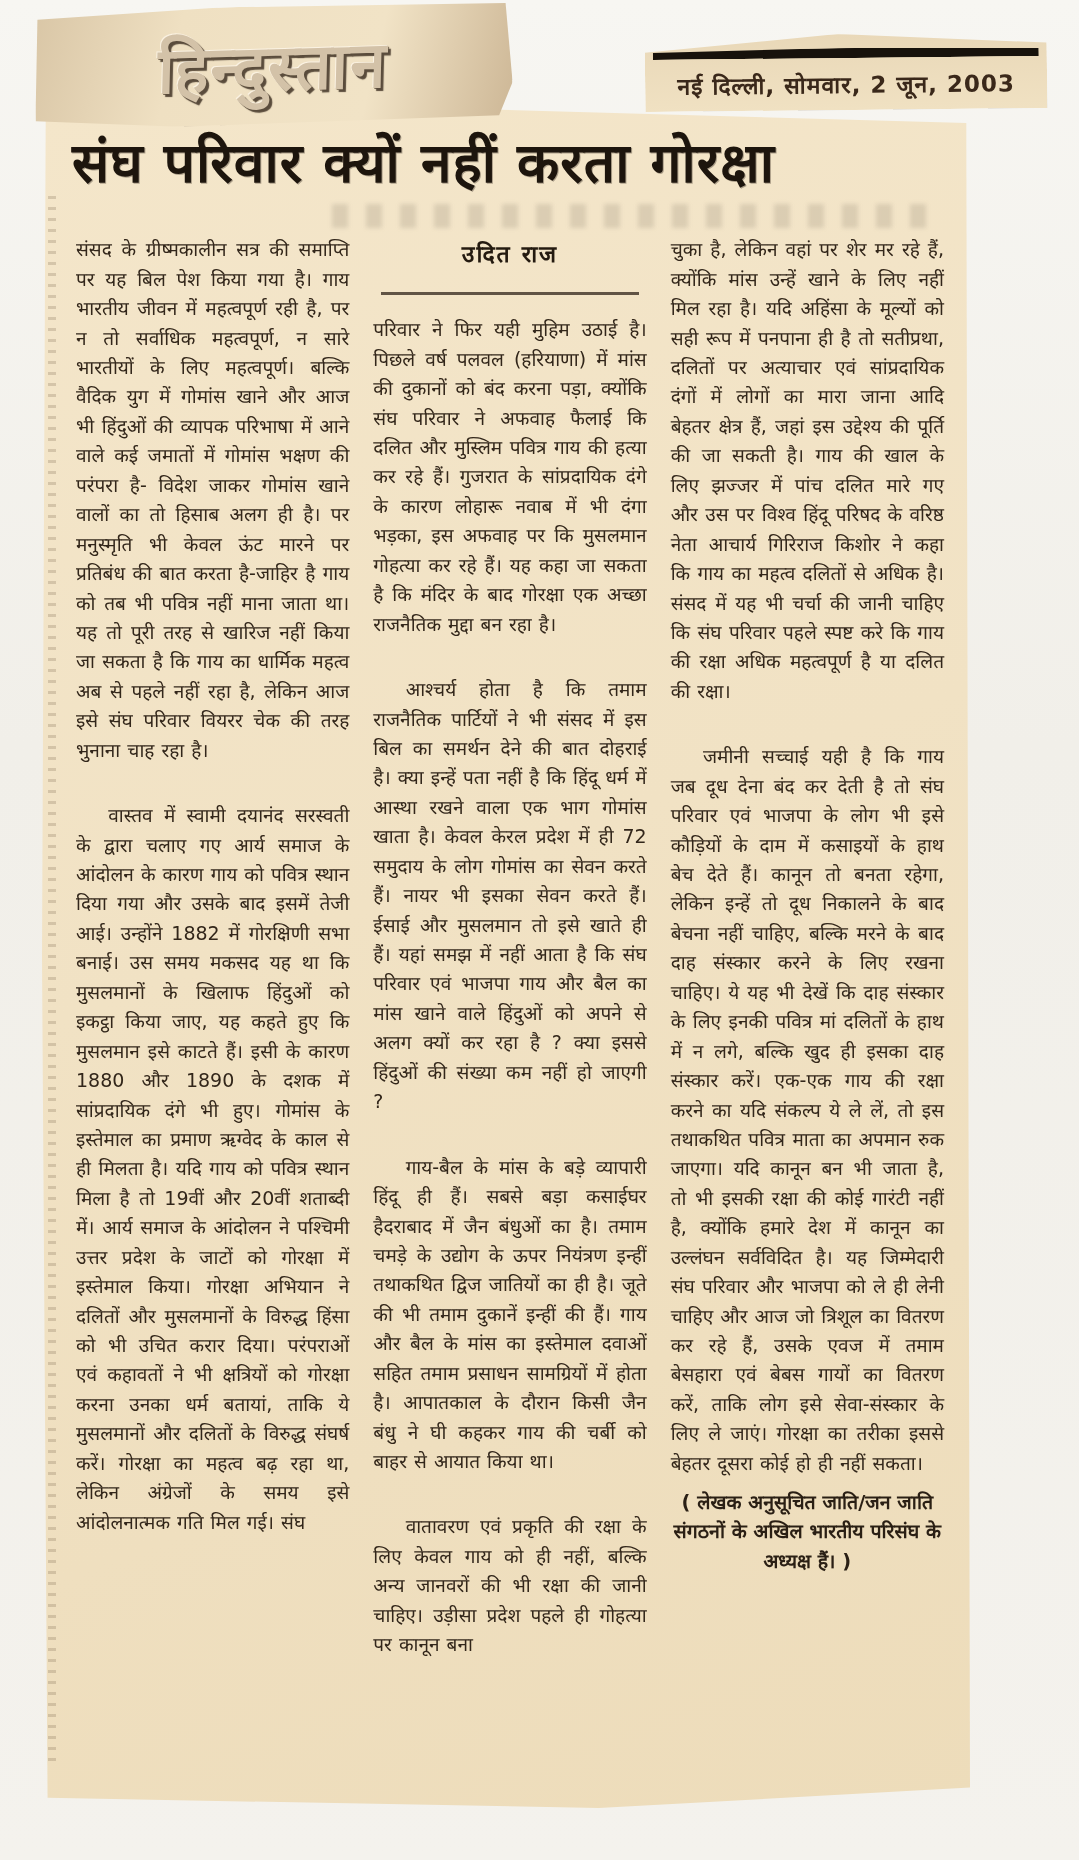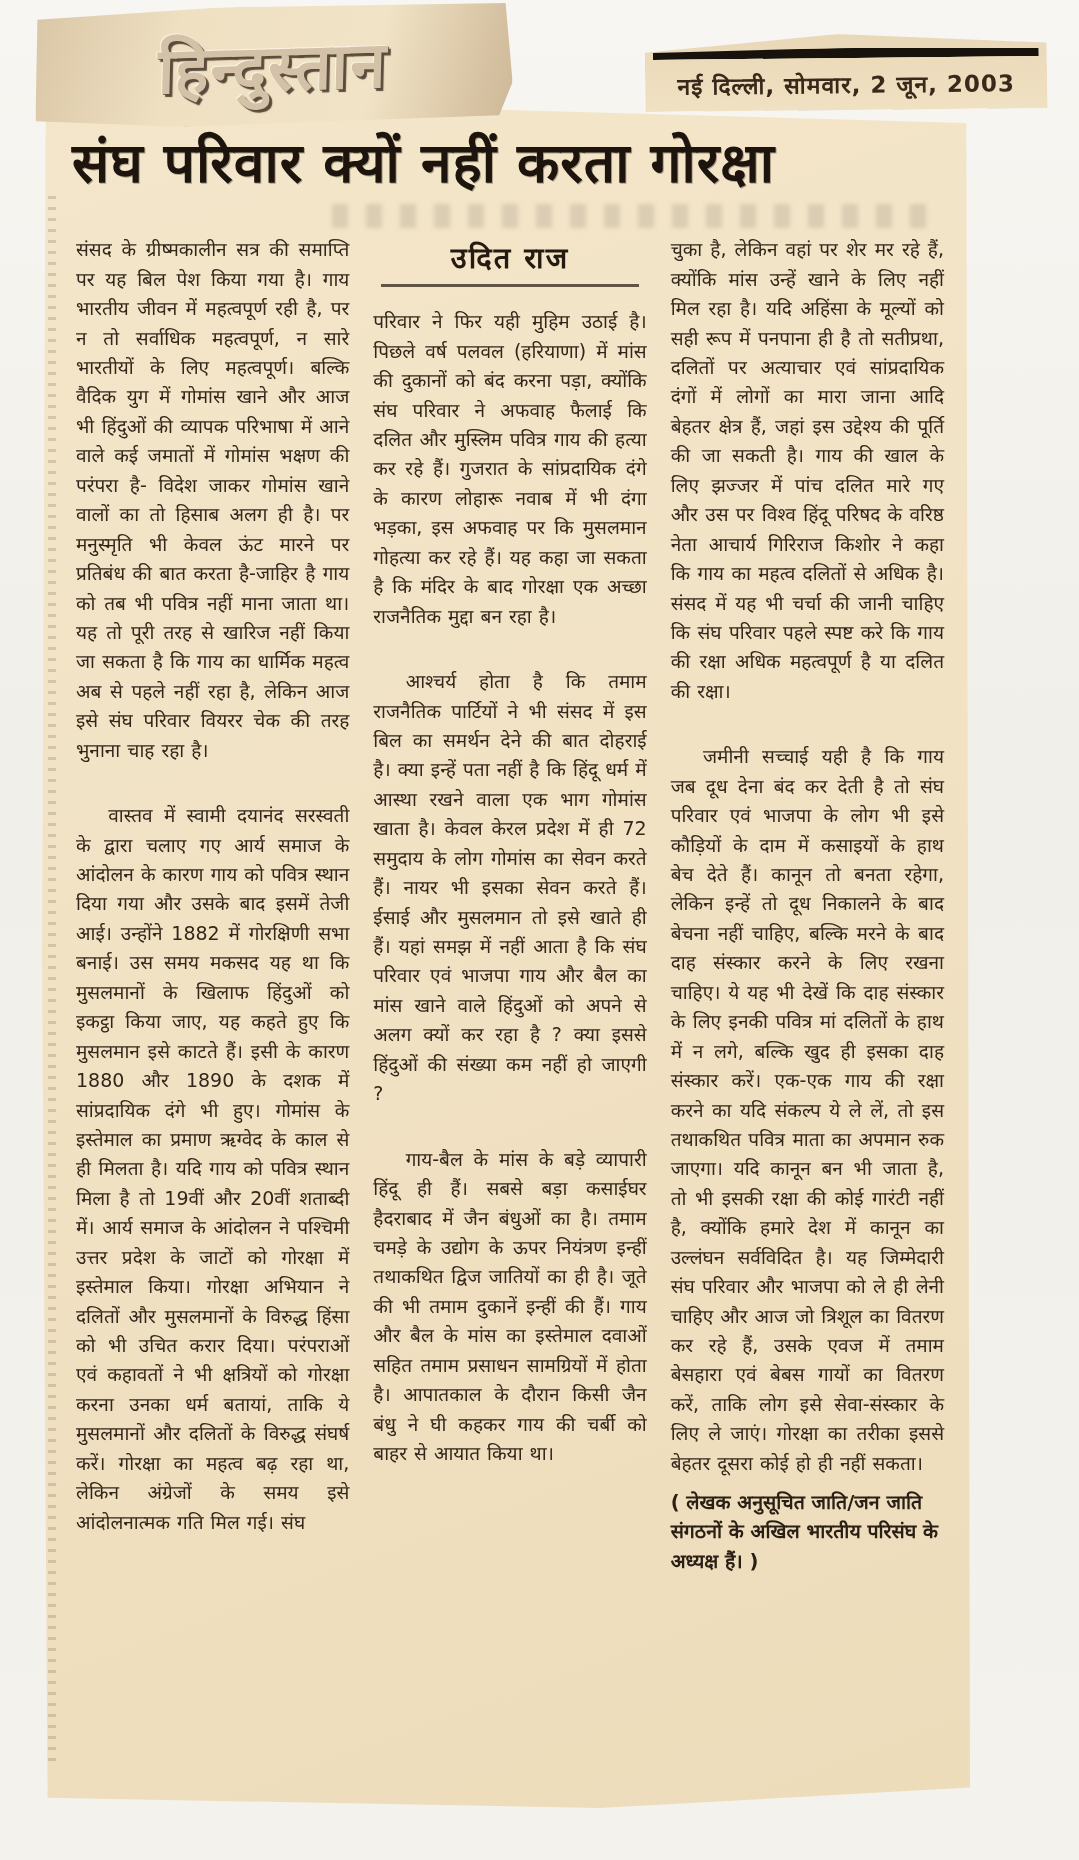--- a/index.html
+++ b/index.html
@@ -82,30 +82,30 @@
   .col-paras p{
     margin:0 0 2px 0;
     font-size:19px;line-height:1.55;color:#32261a;
     text-align:justify;
     word-spacing:1px;
   }
   .col-paras p + p{text-indent:1.7em;margin-top:36px;}
 
   .byline-box{margin:2px 8px 20px 8px;text-align:center;}
   .byline{
-    font-size:29px;font-weight:bold;color:#241a10;letter-spacing:2px;
-    padding-bottom:8px;
+    font-size:23px;font-weight:bold;color:#241a10;letter-spacing:2px;
+    padding-bottom:23px;
     border-bottom:3px solid rgba(60,48,36,.8);
     display:block;
   }
 
   .credit{
     margin-top:10px;
     font-size:19.5px;font-weight:bold;color:#2a1f14;
-    text-align:left;line-height:1.5;
+    text-align:center;line-height:1.5;
   }
 </style>
 </head>
 <body>
 
 <div class="screen">
 
   <div class="masthead">
     <div class="masthead-logo">हिन्दुस्तान</div>
   </div>
@@ -130,20 +130,21 @@
       </div>
 
       <div class="col">
         <div class="byline-box">
           <span class="byline">उदित राज</span>
         </div>
         <div class="col-paras">
             <p>परिवार ने फिर यही मुहिम उठाई है। पिछले वर्ष पलवल (हरियाणा) में मांस की दुकानों को बंद करना पड़ा, क्योंकि संघ परिवार ने अफवाह फैलाई कि दलित और मुस्लिम पवित्र गाय की हत्या कर रहे हैं। गुजरात के सांप्रदायिक दंगे के कारण लोहारू नवाब में भी दंगा भड़का, इस अफवाह पर कि मुसलमान गोहत्या कर रहे हैं। यह कहा जा सकता है कि मंदिर के बाद गोरक्षा एक अच्छा राजनैतिक मुद्दा बन रहा है।</p>
             <p>आश्चर्य होता है कि तमाम राजनैतिक पार्टियों ने भी संसद में इस बिल का समर्थन देने की बात दोहराई है। क्या इन्हें पता नहीं है कि हिंदू धर्म में आस्था रखने वाला एक भाग गोमांस खाता है। केवल केरल प्रदेश में ही 72 समुदाय के लोग गोमांस का सेवन करते हैं। नायर भी इसका सेवन करते हैं। ईसाई और मुसलमान तो इसे खाते ही हैं। यहां समझ में नहीं आता है कि संघ परिवार एवं भाजपा गाय और बैल का मांस खाने वाले हिंदुओं को अपने से अलग क्यों कर रहा है ? क्या इससे हिंदुओं की संख्या कम नहीं हो जाएगी ?</p>
             <p>गाय-बैल के मांस के बड़े व्यापारी हिंदू ही हैं। सबसे बड़ा कसाईघर हैदराबाद में जैन बंधुओं का है। तमाम चमड़े के उद्योग के ऊपर नियंत्रण इन्हीं तथाकथित द्विज जातियों का ही है। जूते की भी तमाम दुकानें इन्हीं की हैं। गाय और बैल के मांस का इस्तेमाल दवाओं सहित तमाम प्रसाधन सामग्रियों में होता है। आपातकाल के दौरान किसी जैन बंधु ने घी कहकर गाय की चर्बी को बाहर से आयात किया था।</p>
+            <p>वातावरण एवं प्रकृति की रक्षा के लिए केवल गाय को ही नहीं, बल्कि अन्य जानवरों की भी रक्षा की जानी चाहिए। उड़ीसा प्रदेश पहले ही गोहत्या पर कानून बना</p>
           </div>
       </div>
 
       <div class="col">
         <div class="col-paras">
             <p>चुका है, लेकिन वहां पर शेर मर रहे हैं, क्योंकि मांस उन्हें खाने के लिए नहीं मिल रहा है। यदि अहिंसा के मूल्यों को सही रूप में पनपाना ही है तो सतीप्रथा, दलितों पर अत्याचार एवं सांप्रदायिक दंगों में लोगों का मारा जाना आदि बेहतर क्षेत्र हैं, जहां इस उद्देश्य की पूर्ति की जा सकती है। गाय की खाल के लिए झज्जर में पांच दलित मारे गए और उस पर विश्व हिंदू परिषद के वरिष्ठ नेता आचार्य गिरिराज किशोर ने कहा कि गाय का महत्व दलितों से अधिक है। संसद में यह भी चर्चा की जानी चाहिए कि संघ परिवार पहले स्पष्ट करे कि गाय की रक्षा अधिक महत्वपूर्ण है या दलित की रक्षा।</p>
             <p>जमीनी सच्चाई यही है कि गाय जब दूध देना बंद कर देती है तो संघ परिवार एवं भाजपा के लोग भी इसे कौड़ियों के दाम में कसाइयों के हाथ बेच देते हैं। कानून तो बनता रहेगा, लेकिन इन्हें तो दूध निकालने के बाद बेचना नहीं चाहिए, बल्कि मरने के बाद दाह संस्कार करने के लिए रखना चाहिए। ये यह भी देखें कि दाह संस्कार के लिए इनकी पवित्र मां दलितों के हाथ में न लगे, बल्कि खुद ही इसका दाह संस्कार करें। एक-एक गाय की रक्षा करने का यदि संकल्प ये ले लें, तो इस तथाकथित पवित्र माता का अपमान रुक जाएगा। यदि कानून बन भी जाता है, तो भी इसकी रक्षा की कोई गारंटी नहीं है, क्योंकि हमारे देश में कानून का उल्लंघन सर्वविदित है। यह जिम्मेदारी संघ परिवार और भाजपा को ले ही लेनी चाहिए और आज जो त्रिशूल का वितरण कर रहे हैं, उसके एवज में तमाम बेसहारा एवं बेबस गायों का वितरण करें, ताकि लोग इसे सेवा-संस्कार के लिए ले जाएं। गोरक्षा का तरीका इससे बेहतर दूसरा कोई हो ही नहीं सकता।</p>
           </div>
         <div class="credit">( लेखक अनुसूचित जाति/जन जाति संगठनों के अखिल भारतीय परिसंघ के अध्यक्ष हैं। )</div>
       </div>

